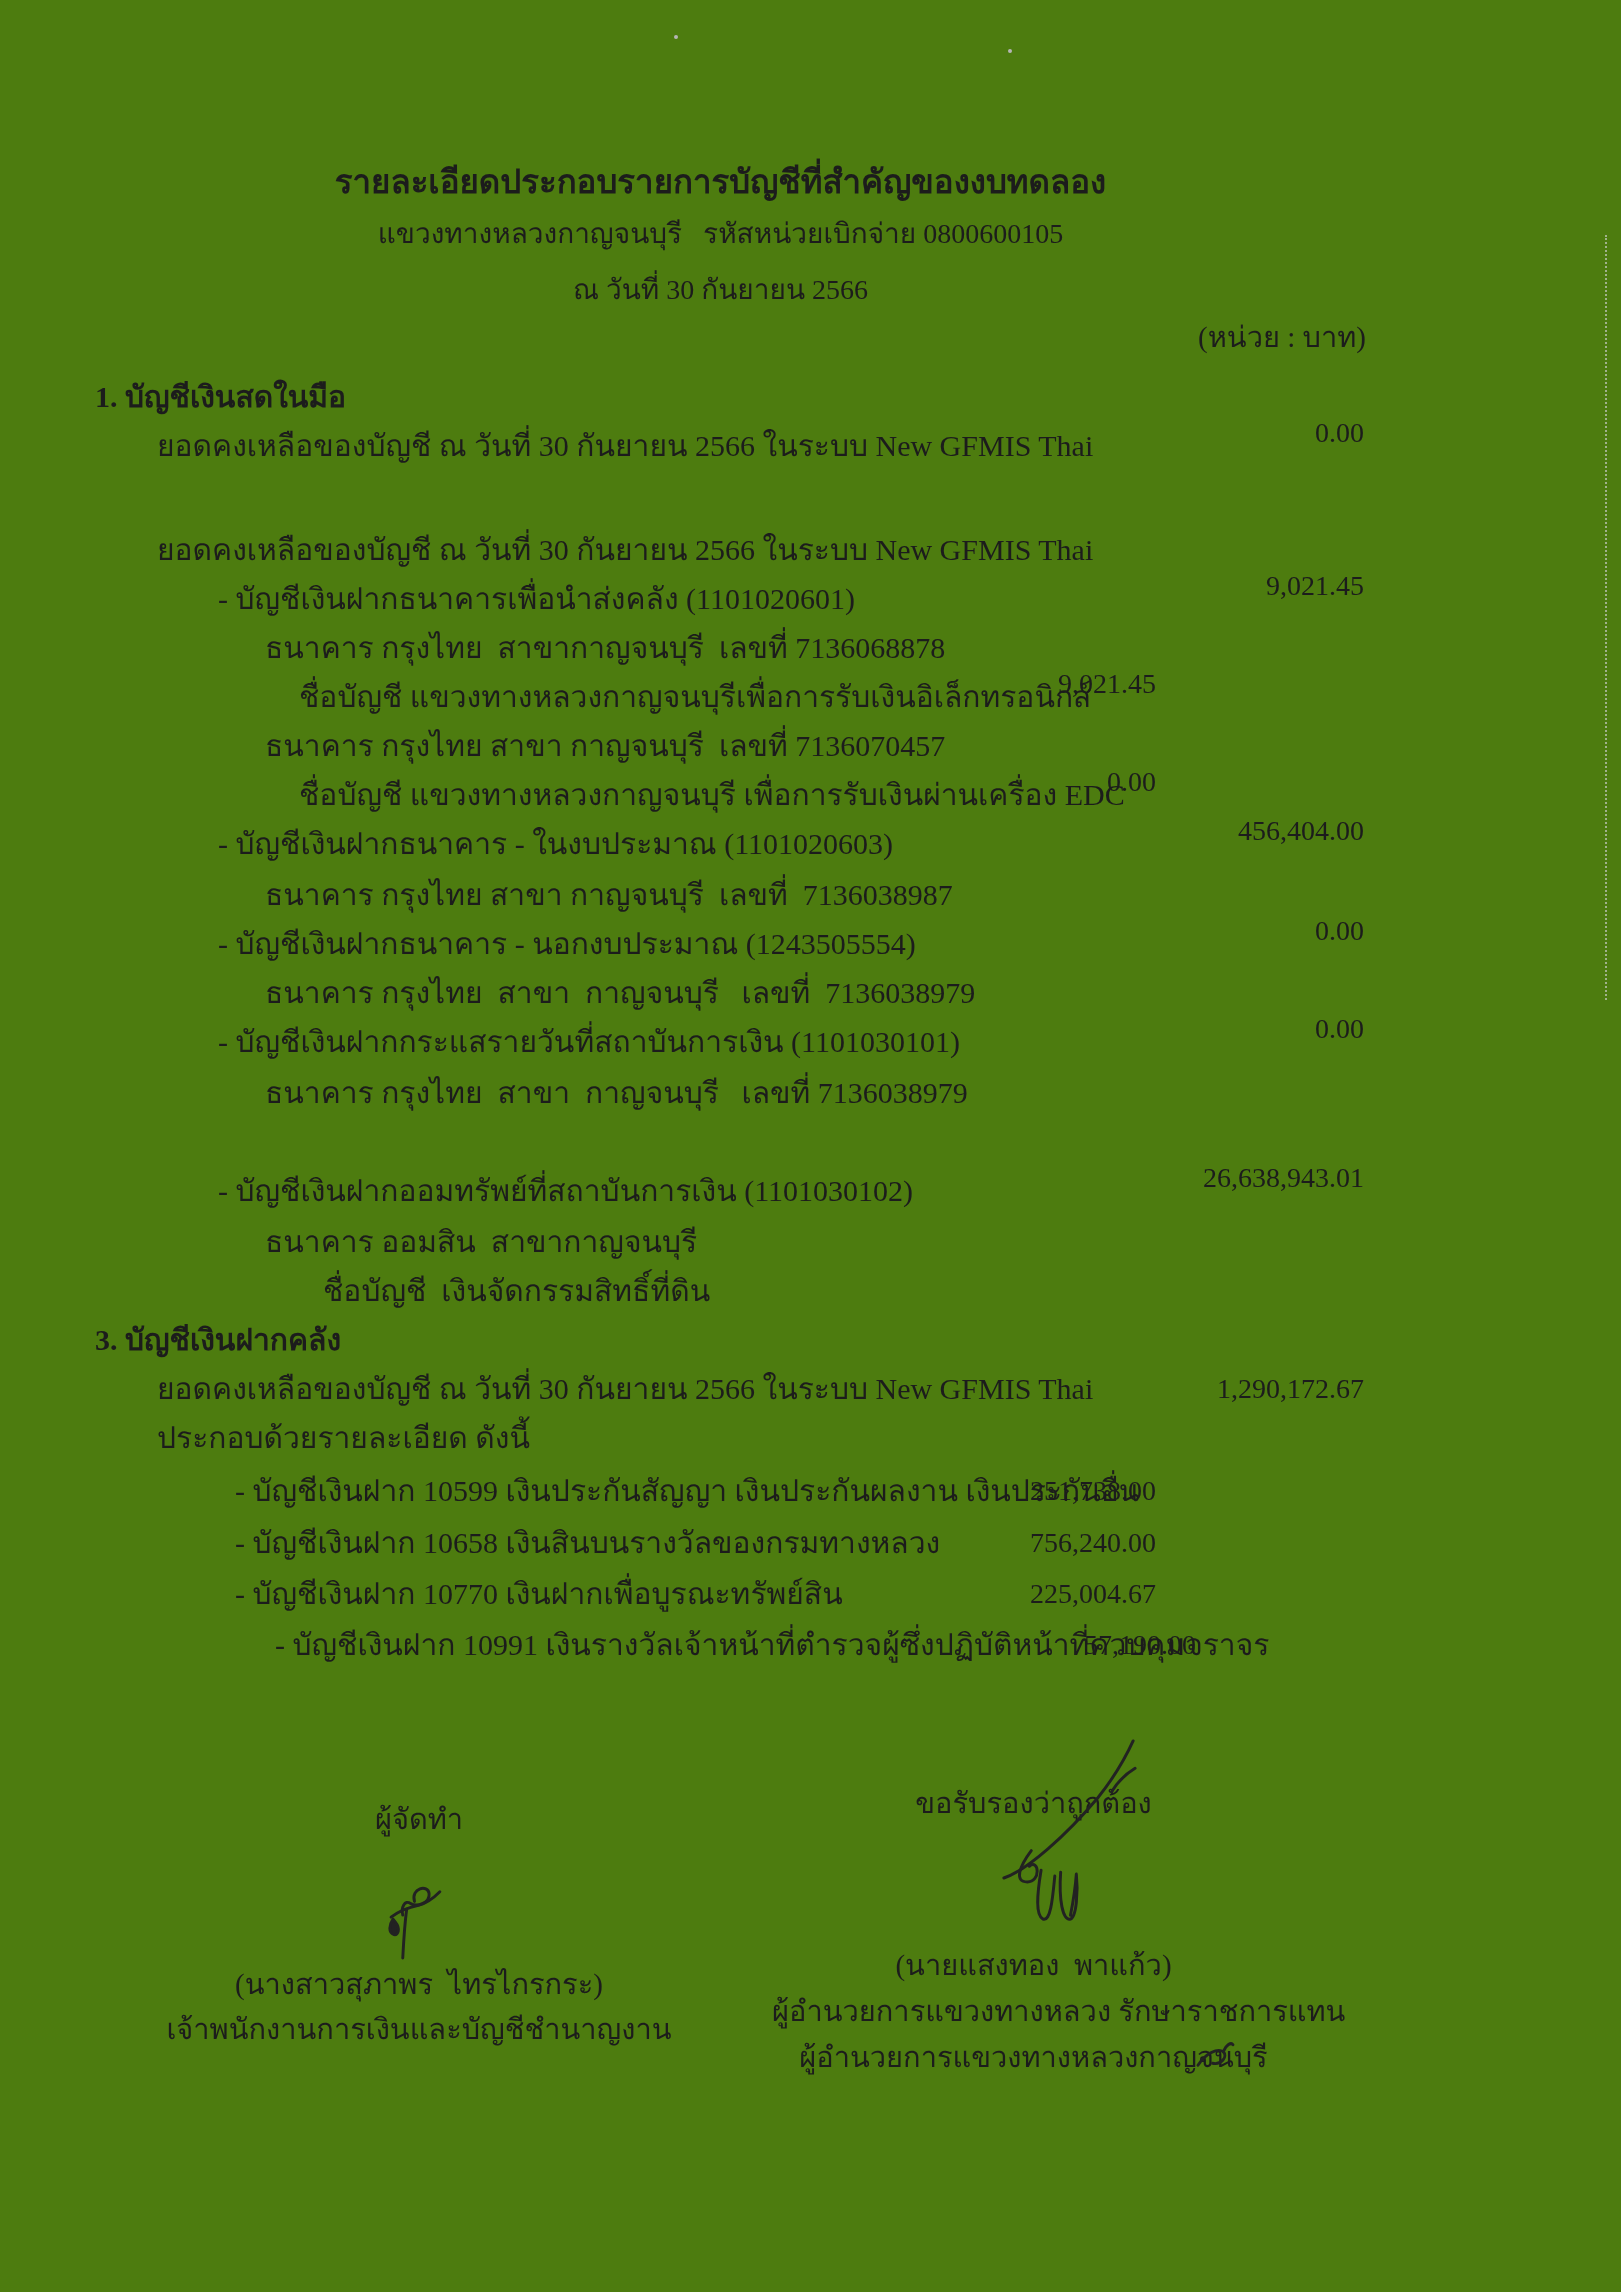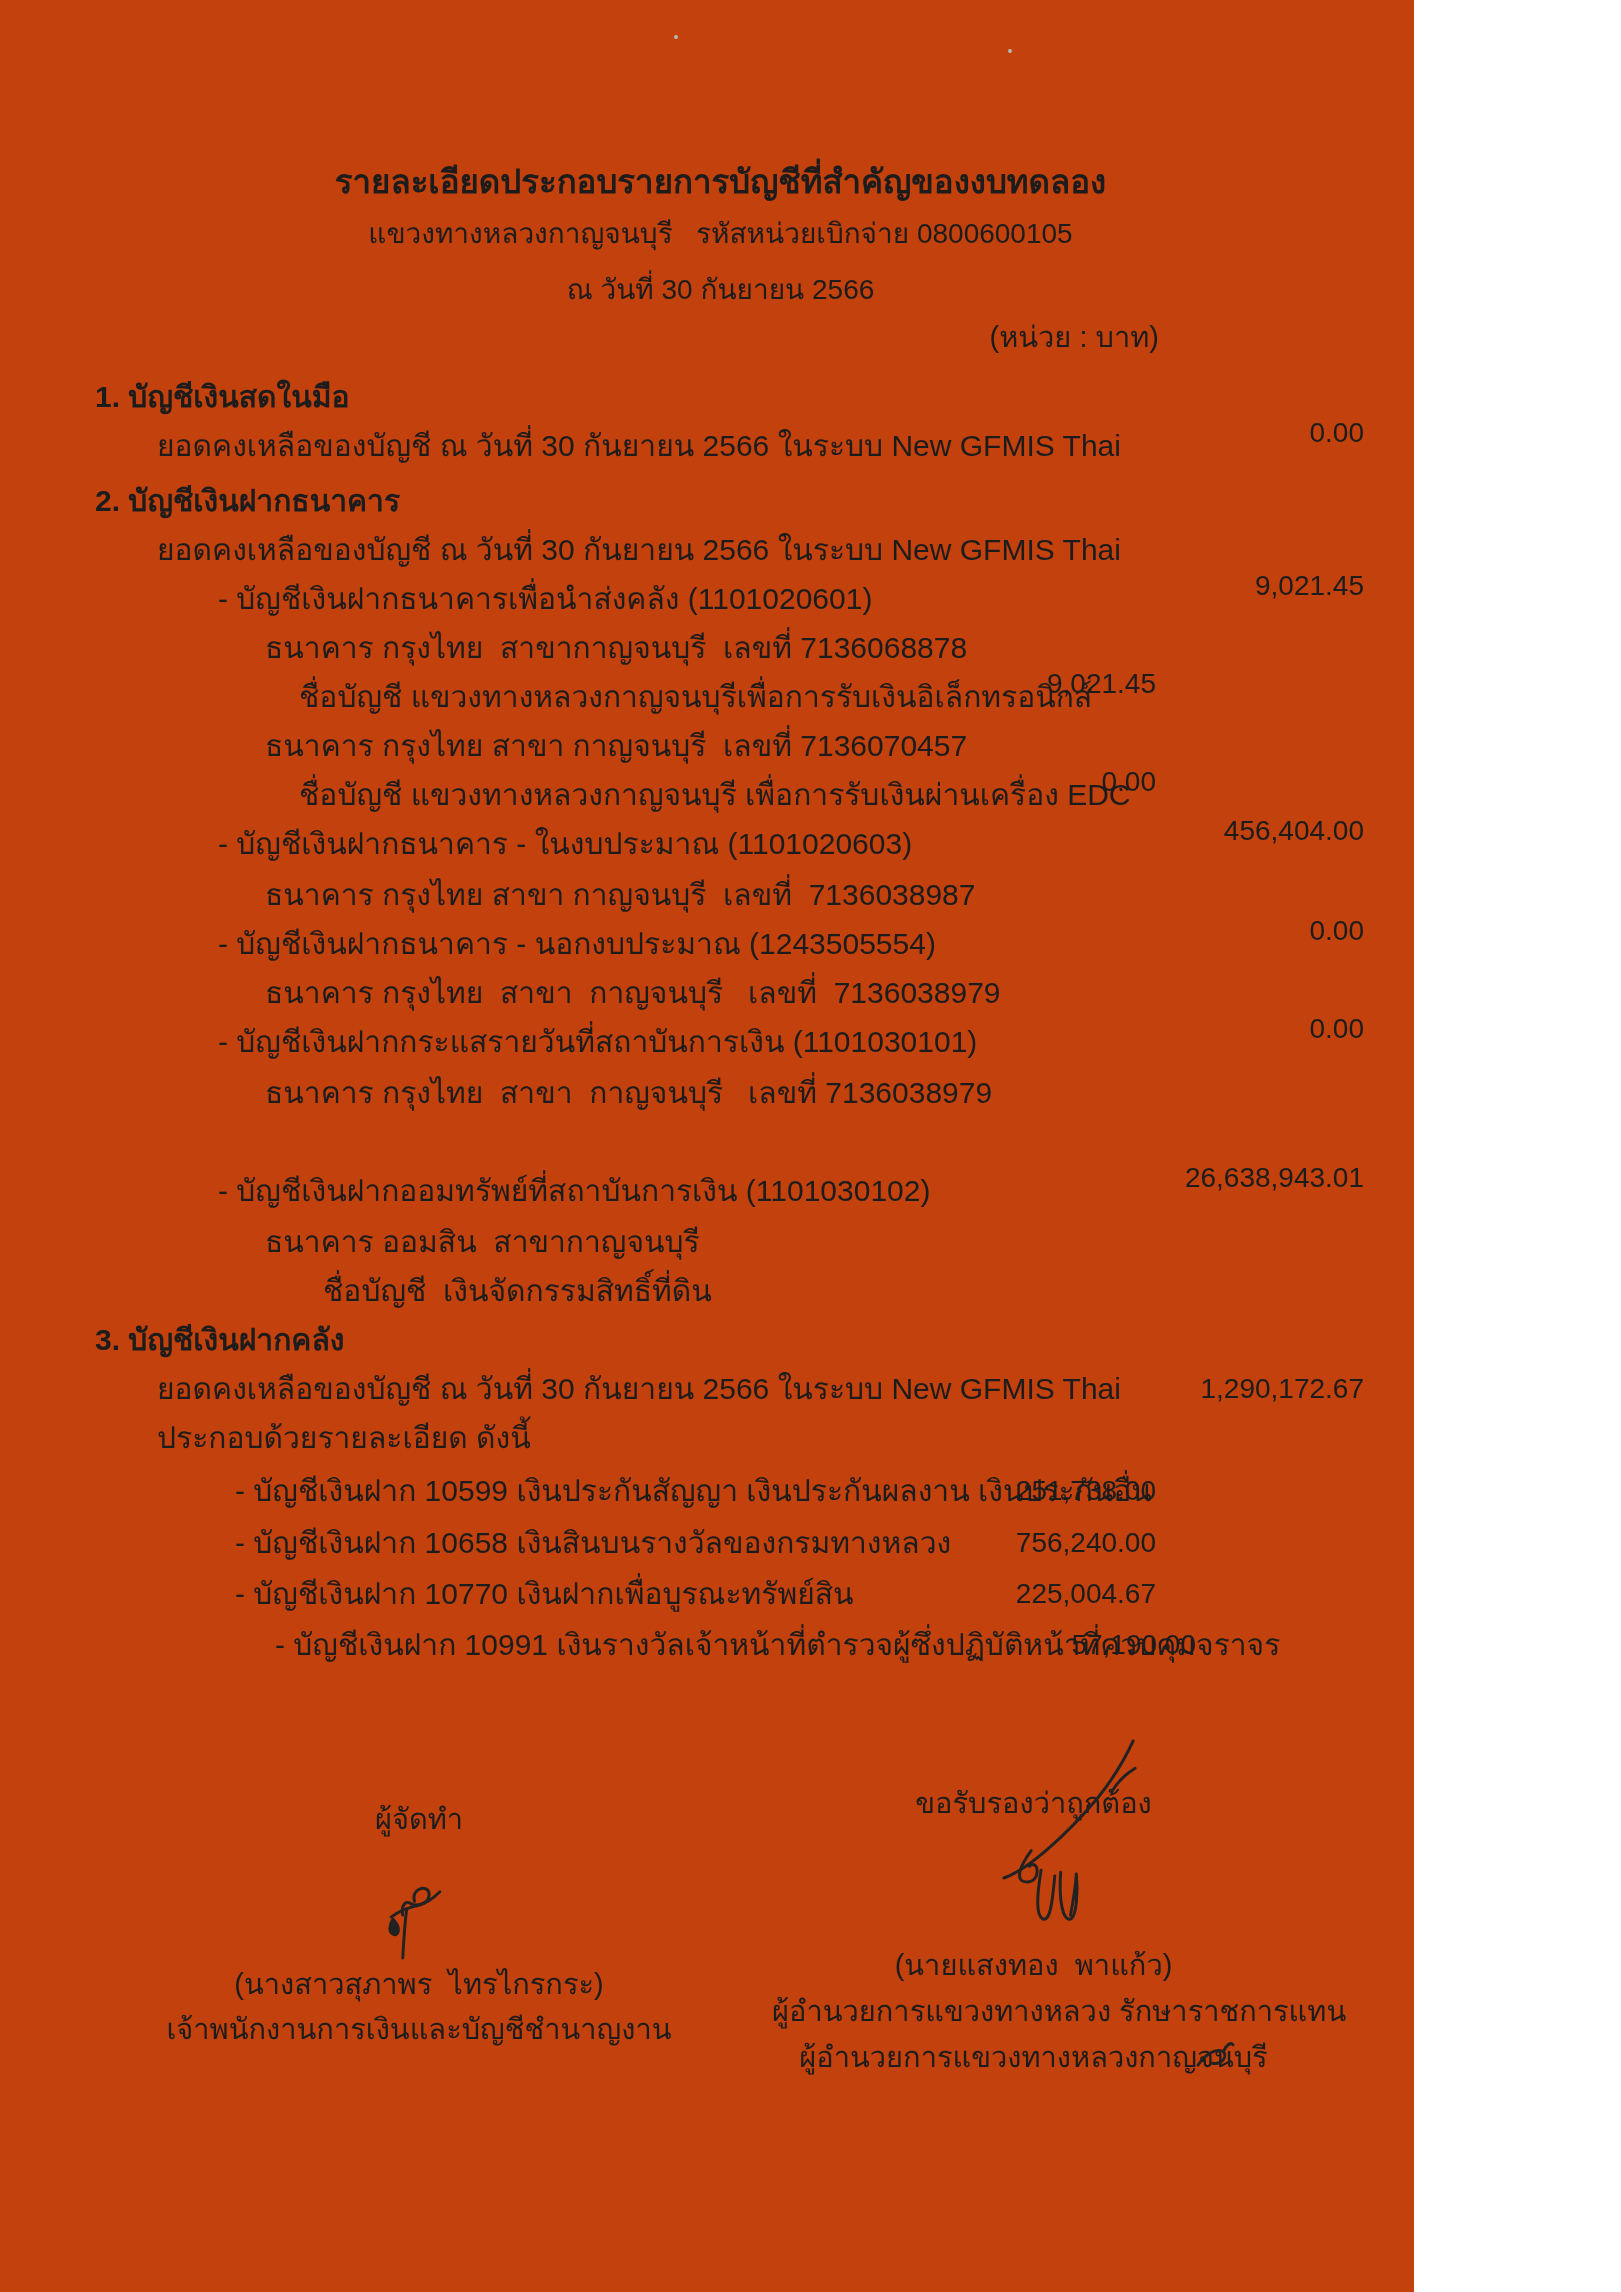--- a/index.html
+++ b/index.html
@@ -1,18 +1,18 @@
 <!DOCTYPE html>
 <html><head>
 <meta charset="utf-8">
 <style>
   html,body{margin:0;padding:0;background:#ffffff;}
   .page{
-    position:relative;width:1414px;height:2293px;background:#c2410c;
-    font-family:Liberation Sans, sans-serif;
+    position:relative;width:1621px;height:2293px;background:#4d7c0f;
+    font-family:Liberation Serif, serif;
     color:#1c1c1c;overflow:hidden;
   }
   .title{position:absolute;left:0;width:1441px;text-align:center;white-space:pre;}
   .title.t1{font-size:33px;font-weight:700;}
   .title.t2,.title.t3{font-size:28px;font-weight:500;}
   .unit{position:absolute;right:255px;font-size:29px;white-space:pre;}
   .row{position:absolute;left:0;width:1621px;height:49px;font-size:30px;line-height:45px;}
   .row .lbl{position:absolute;top:0;white-space:pre;}
   .ind0 .lbl{left:95px;font-weight:600;}
   .ind1 .lbl{left:157px;}
@@ -48,23 +48,20 @@
 
   <div class="row ind0" style="top:374px;">
       <span class="lbl">1. บัญชีเงินสดในมือ</span>
     </div>
 
   <div class="row ind1" style="top:423px;">
       <span class="lbl">ยอดคงเหลือของบัญชี ณ วันที่ 30 กันยายน 2566 ในระบบ New GFMIS Thai</span>
       <span class="val rgt up">0.00</span>
     </div>
 
-  <div class="row ind0" style="top:478px;">
-      <span class="lbl">2. บัญชีเงินฝากธนาคาร</span>
-    </div>
 
   <div class="row ind1" style="top:527px;">
       <span class="lbl">ยอดคงเหลือของบัญชี ณ วันที่ 30 กันยายน 2566 ในระบบ New GFMIS Thai</span>
     </div>
 
   <div class="row ind2" style="top:576px;">
       <span class="lbl">- บัญชีเงินฝากธนาคารเพื่อนำส่งคลัง (1101020601)</span>
       <span class="val rgt up">9,021.45</span>
     </div>
 

